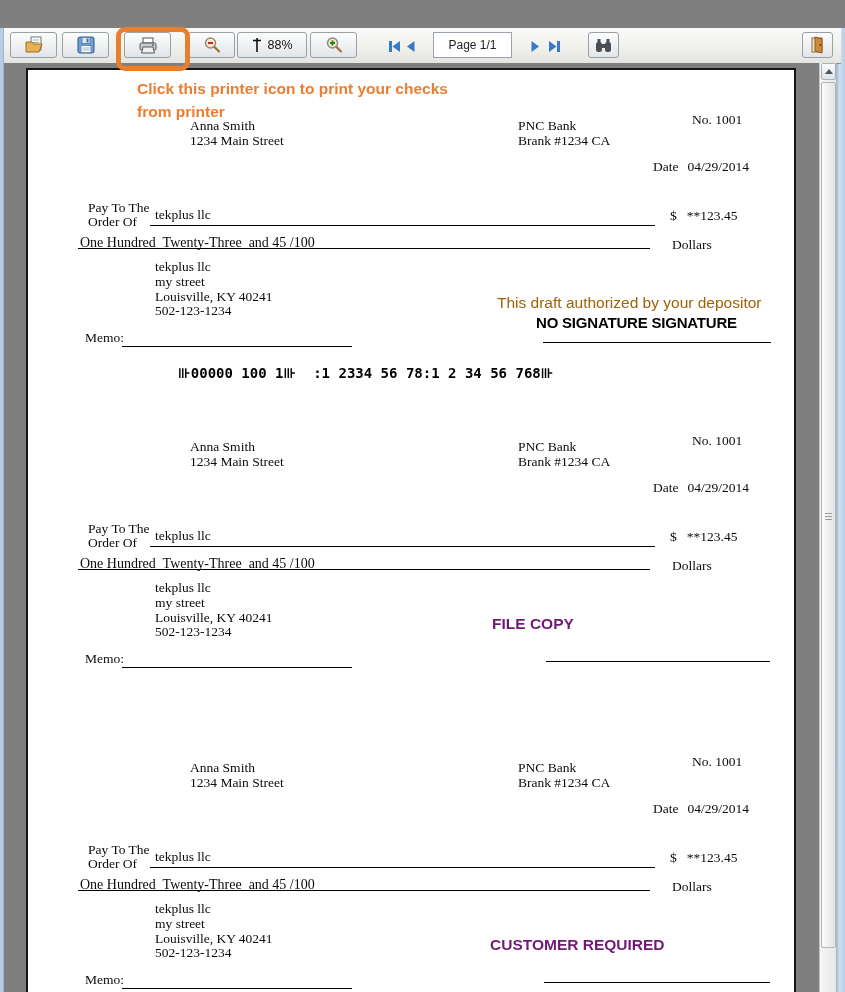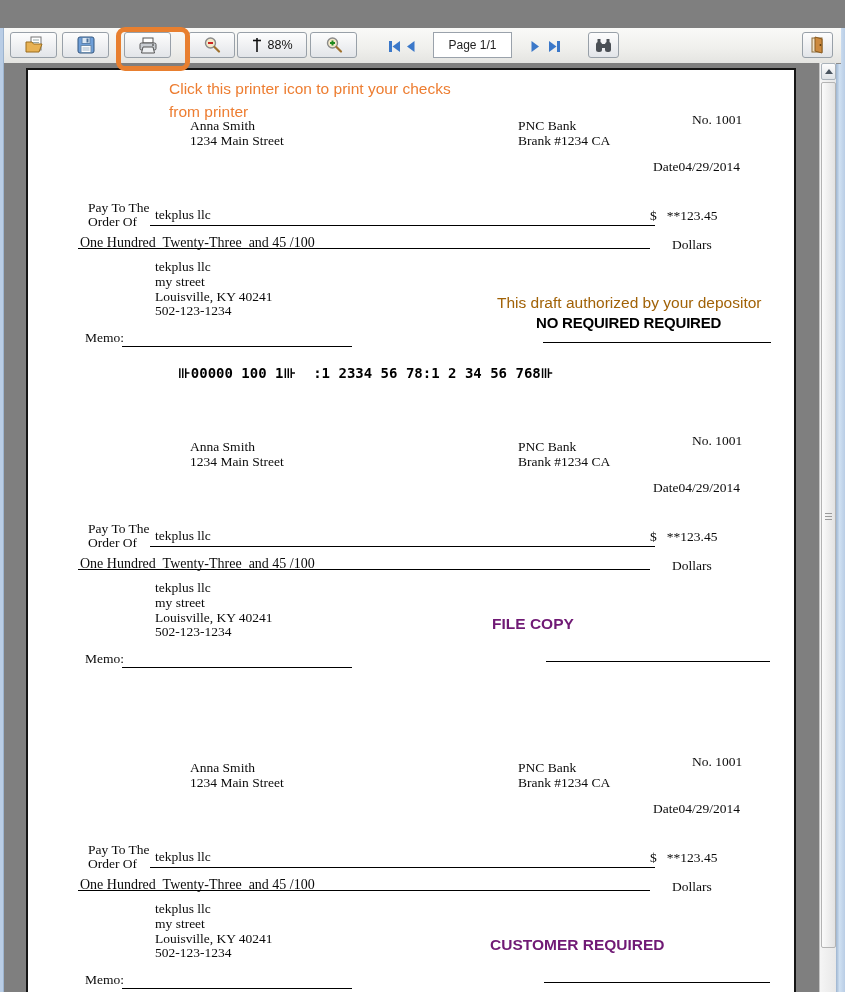--- a/index.html
+++ b/index.html
@@ -42,37 +42,37 @@
   .pagebox{position:absolute;top:4px;height:26px;box-sizing:border-box;border:1px solid #9aa2ab;background:#fff;
     display:flex;align-items:center;justify-content:center;font-size:12px;color:#222;}
   .navarrow{position:absolute;top:11px;height:14px;display:flex;align-items:center;cursor:pointer;}
   .zoom-text{font-size:12.5px;color:#111;}
   .highlight-rect{position:absolute;left:116px;top:27px;width:64px;height:34px;border:5px solid #E87F2F;border-radius:9px;z-index:20;}
 
   
   .canvas{position:absolute;left:4px;top:63px;width:815px;height:929px;background:#7f7f7f;overflow:hidden;}
   .page{position:absolute;left:22px;top:5px;width:766px;height:1000px;background:#fff;
     border:2px solid #151515;border-bottom:none;}
-  .note{position:absolute;font-size:15.5px;font-weight:normal;color:#ED7D31;margin-left:32px;}
+  .note{position:absolute;font-size:15.5px;font-weight:bold;color:#ED7D31;}
   .note1{left:109px;top:10px;}
   .note2{left:109px;top:33px;text-align:right;}
 
   .serif{font-family:"Liberation Serif",serif;font-size:13.5px;color:#0b0b0b;}
   .check{position:absolute;left:0;width:766px;height:300px;}
   .check1{top:40px;} .check2{top:361px;} .check3{top:682px;}
   .c-payer{position:absolute;left:162px;top:8px;line-height:15px;}
   .c-bank{position:absolute;left:490px;top:8px;line-height:15px;}
   .c-no{position:absolute;left:664px;top:2px;}
   .c-date{position:absolute;left:625px;top:49px;}
-  .c-date .dateval{margin-left:0;}
+  .c-date .dateval{margin-left:9px;}
   .c-payto{position:absolute;left:60px;top:91px;line-height:14px;}
   .c-payee{position:absolute;left:127px;top:97px;}
   .c-line{position:absolute;height:1px;background:#000;}
   .c-payee-line{left:122px;top:115px;width:505px;}
-  .c-amount{position:absolute;left:622px;top:98px;}
+  .c-amount{position:absolute;left:642px;top:98px;}
   .c-amount .amt{margin-left:10px;}
   .c-words{position:absolute;left:52px;top:125px;white-space:pre;font-size:14px;}
   .c-words-line{left:50px;top:138px;width:572px;}
   .c-dollars{position:absolute;left:644px;top:127px;}
   .c-addr{position:absolute;left:127px;top:150px;line-height:14.8px;}
   .c-memo{position:absolute;left:57px;top:220px;}
   .c-memo-line{left:94px;top:236px;width:230px;}
   .c-sig-line{left:515px;top:232px;width:228px;}
   .check2 .c-sig-line{left:518px;top:230px;width:224px;}
   .check3 .c-sig-line{left:516px;top:230px;width:226px;}
@@ -233,21 +233,21 @@
         <div class="c-dollars serif">Dollars</div>
         <div class="c-addr serif">
           <div>tekplus llc</div>
           <div>my street</div>
           <div>Louisville, KY 40241</div>
           <div>502-123-1234</div>
         </div>
         <div class="c-memo serif">Memo:</div>
         <div class="c-line c-memo-line"></div>
         <div class="c-stamp1">This draft authorized by your depositor</div>
-        <div class="c-stamp2">NO REQUIRED REQUIRED</div>
+        <div class="c-stamp2">NO SIGNATURE SIGNATURE</div>
         <div class="c-line c-sig-line"></div>
         <div class="c-micr">⊪00000 100 1⊪  :1 2334 56 78:1 2 34 56 768⊪</div>
       </div>
 
       <div class="check check2">
         <div class="c-payer serif">
           <div>Anna Smith</div>
           <div>1234 Main Street</div>
         </div>
         <div class="c-bank serif">

